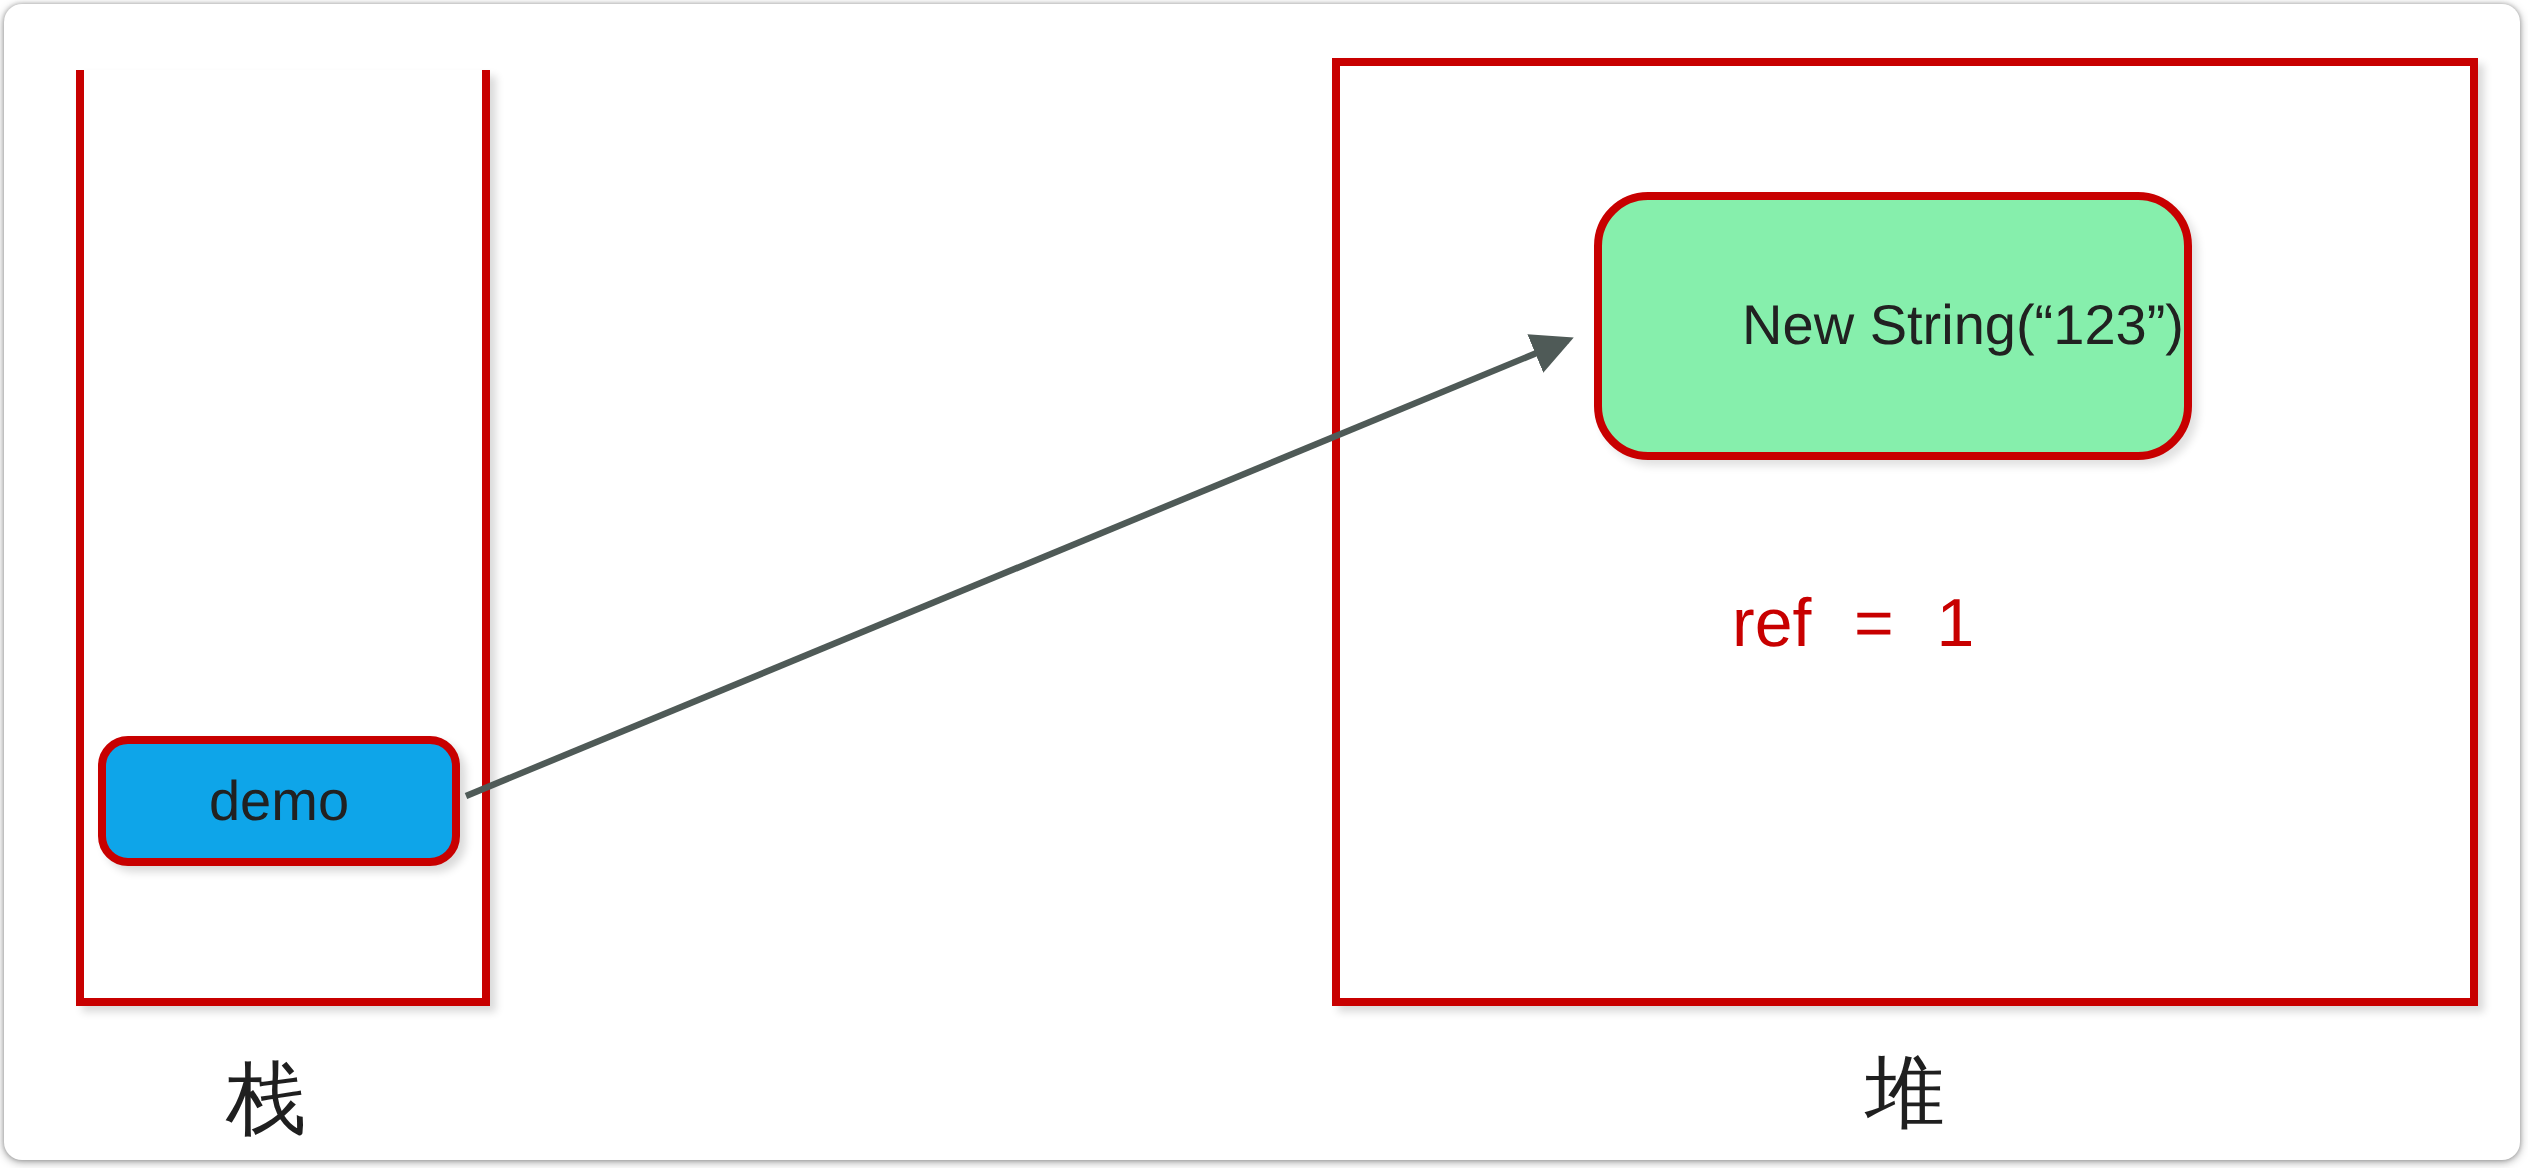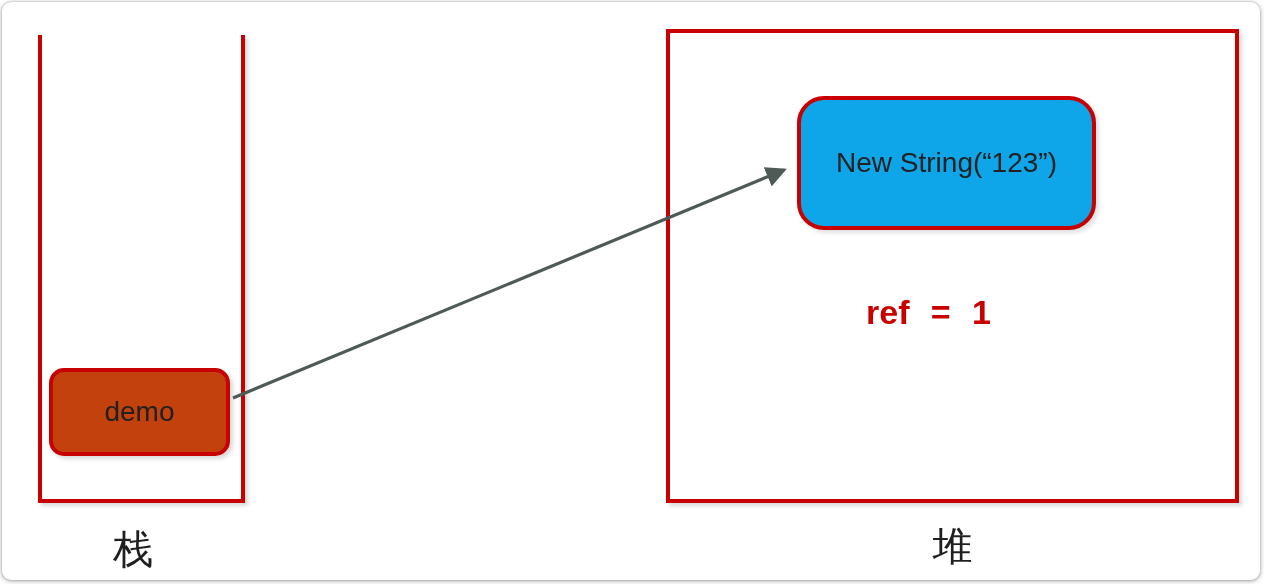--- a/index.html
+++ b/index.html
@@ -25,25 +25,25 @@
     left: 36px; top: 33px;
     width: 199px; height: 464px;
     border-left: 4px solid #C80000;
     border-right: 4px solid #C80000;
     border-bottom: 4px solid #C80000;
     box-shadow: 3px 3px 4px rgba(0,0,0,0.15);
   }
   .demo-box {
     position: absolute;
     left: 47px; top: 366px;
-    width: 181px; height: 88px;
+    width: 181px; height: 65px;
     box-sizing: border-box;
     border: 4px solid #C80000;
     border-radius: 15px;
-    background: #c2410c;
+    background: #0ea5e9;
     display: flex; align-items: center; justify-content: center;
     font-size: 28px;
     color: #212121;
     box-shadow: 3px 3px 4px rgba(0,0,0,0.15);
   }
   
   .heap-frame {
     position: absolute;
     left: 664px; top: 27px;
     width: 573px; height: 474px;
@@ -52,34 +52,33 @@
     background: #ffffff;
     box-shadow: 3px 3px 4px rgba(0,0,0,0.15);
   }
   .string-box {
     position: absolute;
     left: 795px; top: 94px;
     width: 299px; height: 134px;
     box-sizing: border-box;
     border: 4px solid #C80000;
     border-radius: 27px;
-    background: #0ea5e9;
-    display: flex; align-items: center; justify-content: center;
+    background: #86efac;
+    display: flex; align-items: center; justify-content: flex-end;
     font-size: 28px;
     color: #212121;
     box-shadow: 3px 3px 4px rgba(0,0,0,0.12);
   }
   .ref-text {
     position: absolute;
     left: 864px; top: 291px;
     font-size: 34px;
     color: #C80000;
     word-spacing: 0.35em;
     white-space: pre;
-    font-weight: bold;
   }
   .arrow-layer {
     position: absolute;
     left: 0; top: 0;
     width: 1264px; height: 584px;
     pointer-events: none;
   }
   .frame-label {
     position: absolute;
     font-size: 40px;

